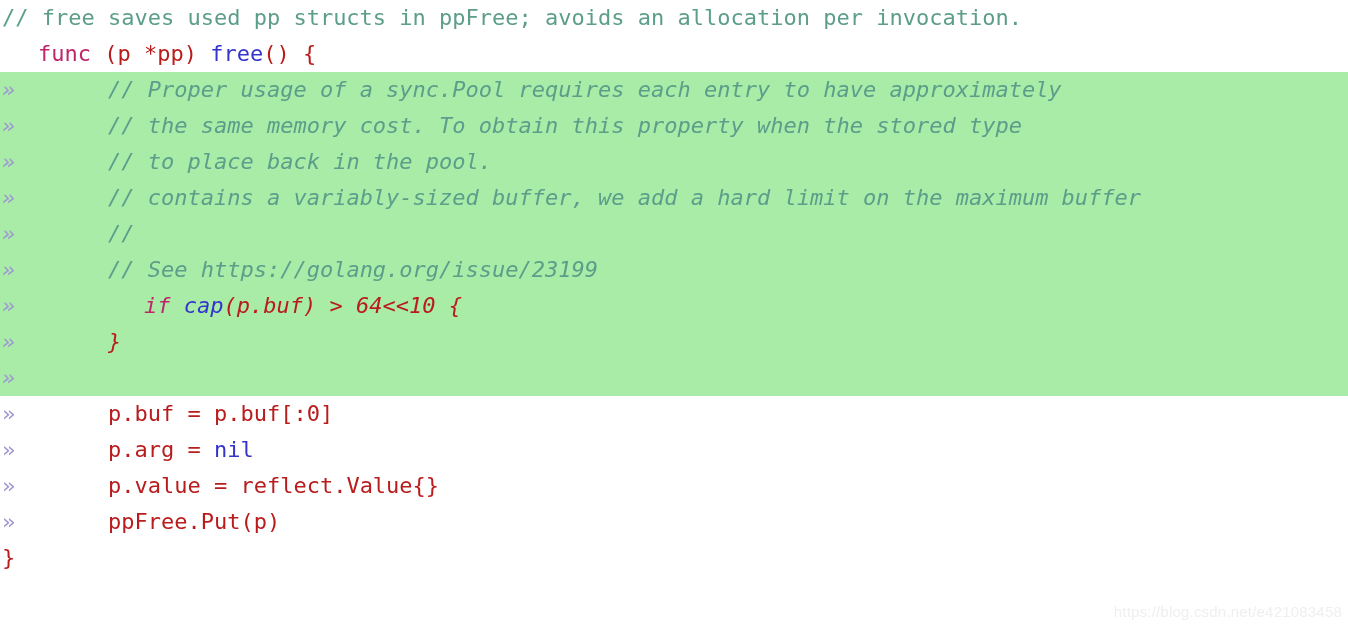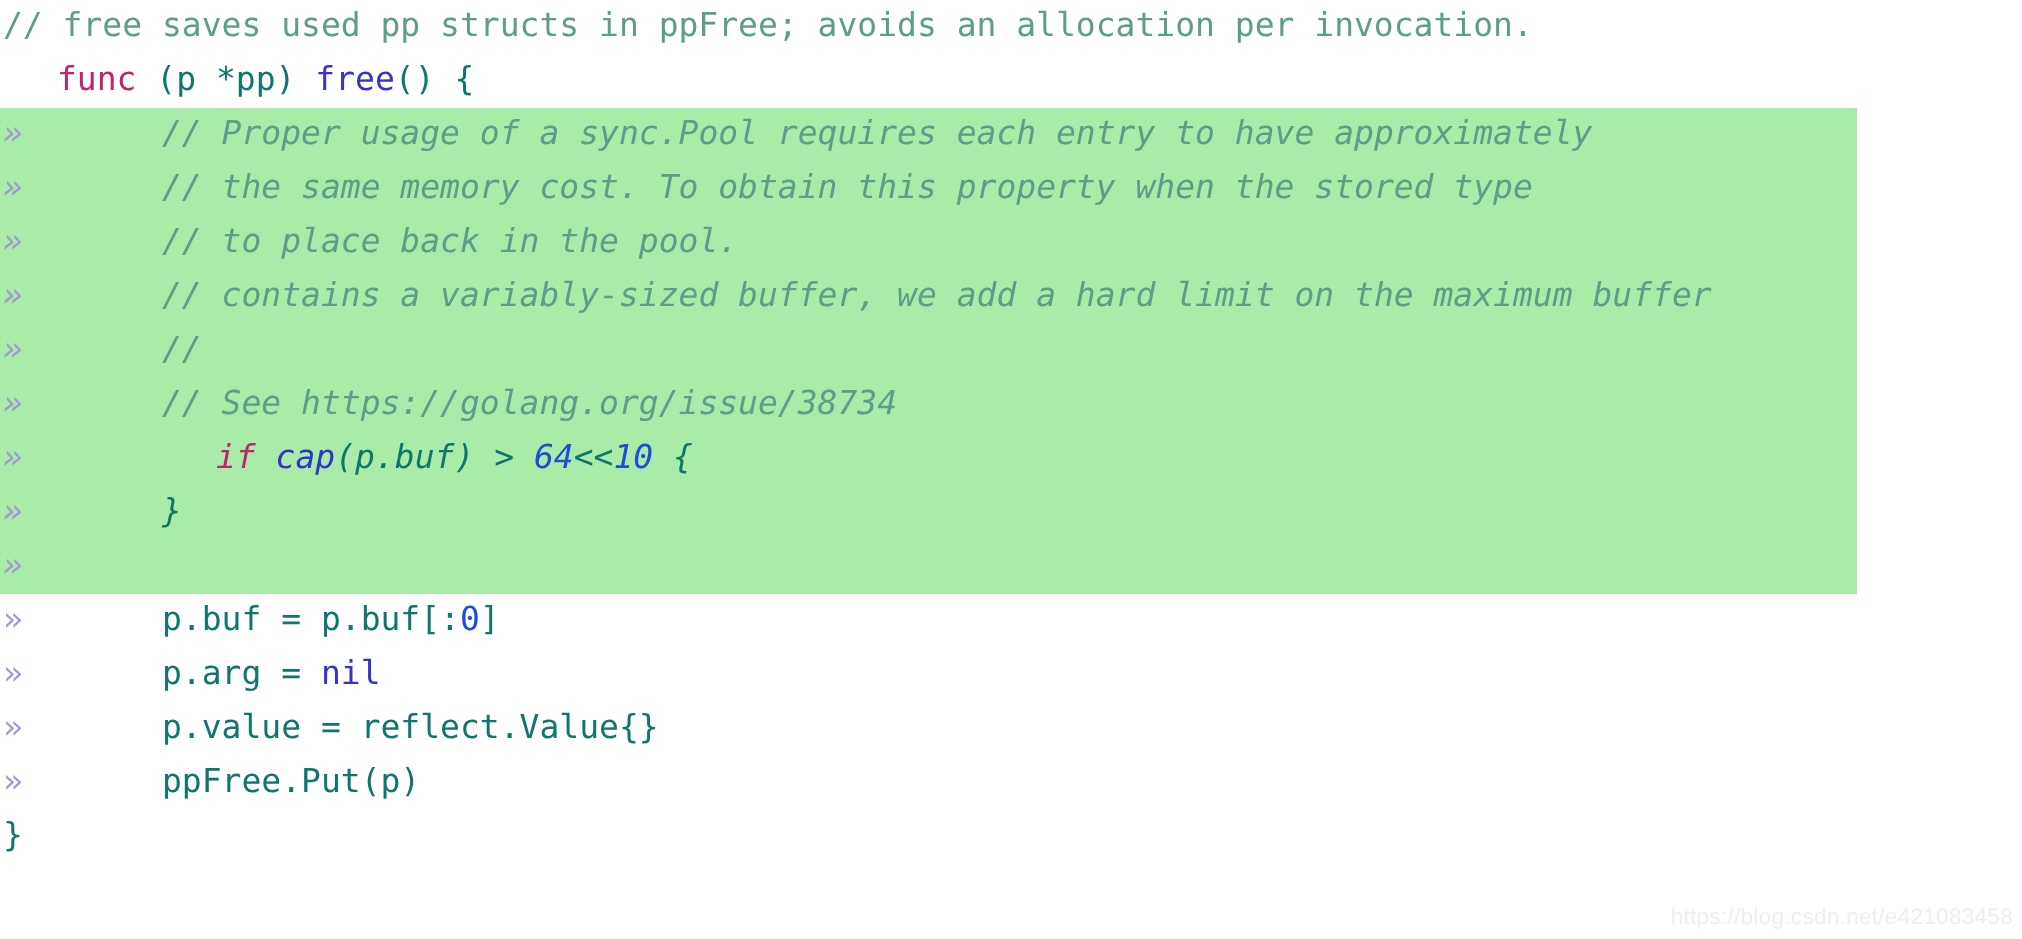--- a/index.html
+++ b/index.html
@@ -14,21 +14,21 @@
     background: #ffffff;
     overflow: hidden;
     font-family: "DejaVu Sans Mono", "Liberation Mono", monospace;
     font-size: 22px;
     line-height: 36px;
   }
   .code-area {
     position: absolute;
     left: 0;
     top: 0;
-    width: 1238px;
+    width: 1348px;
   }
   .line {
     position: relative;
     height: 36px;
     line-height: 36px;
     white-space: pre;
     color: #1c2340;
     letter-spacing: 0px;
   }
   .line.hl {
@@ -38,22 +38,22 @@
   .line-inner {
     position: relative;
     display: block;
     height: 36px;
     padding-left: 2px;
   }
   
   .c   { color: #5c9e8a; }   
   .kw  { color: #c0246b; margin-left: 36px; }   
   .bi  { color: #3434cc; }   
-  .num { color: #1d4ed8; }   
-  .id  { color: #0f766e; margin-top: 32px; }   
+  .num { color: #b91c1c; }   
+  .id  { color: #b91c1c; margin-top: 32px; }   
   .tab {
     color: #a09ad0;
   }
   .watermark {
     position: absolute;
     right: 6px;
     bottom: 4px;
     font-family: "Liberation Sans", sans-serif;
     font-size: 15px;
     line-height: 20px;
@@ -68,21 +68,21 @@
 
 <div id="screen">
   <div class="code-area">
       <div class="line"><span class="line-inner"><span class="c">// free saves used pp structs in ppFree; avoids an allocation per invocation.</span></span></div>
       <div class="line"><span class="line-inner"><span class="kw">func</span><span class="id"> (p *pp) </span><span class="bi">free</span><span class="id">() {</span></span></div>
       <div class="line hl"><span class="line-inner"><span class="tab">»       </span><span class="c">// Proper usage of a sync.Pool requires each entry to have approximately</span></span></div>
       <div class="line hl"><span class="line-inner"><span class="tab">»       </span><span class="c">// the same memory cost. To obtain this property when the stored type</span></span></div>
       <div class="line hl"><span class="line-inner"><span class="tab">»       </span><span class="c">// to place back in the pool.</span></span></div>
       <div class="line hl"><span class="line-inner"><span class="tab">»       </span><span class="c">// contains a variably-sized buffer, we add a hard limit on the maximum buffer</span></span></div>
       <div class="line hl"><span class="line-inner"><span class="tab">»       </span><span class="c">//</span></span></div>
-      <div class="line hl"><span class="line-inner"><span class="tab">»       </span><span class="c">// See https://golang.org/issue/38734</span></span></div>
+      <div class="line hl"><span class="line-inner"><span class="tab">»       </span><span class="c">// See https://golang.org/issue/23199</span></span></div>
       <div class="line hl"><span class="line-inner"><span class="tab">»       </span><span class="kw">if</span><span class="id"> </span><span class="bi">cap</span><span class="id">(p.buf) &gt; </span><span class="num">64</span><span class="id">&lt;&lt;</span><span class="num">10</span><span class="id"> {</span></span></div>
       <div class="line hl"><span class="line-inner"><span class="tab">»       </span><span class="id">}</span></span></div>
       <div class="line hl"><span class="line-inner"><span class="tab">»       </span></span></div>
       <div class="line"><span class="line-inner"><span class="tab">»       </span><span class="id">p.buf = p.buf[:</span><span class="num">0</span><span class="id">]</span></span></div>
       <div class="line"><span class="line-inner"><span class="tab">»       </span><span class="id">p.arg = </span><span class="bi">nil</span></span></div>
       <div class="line"><span class="line-inner"><span class="tab">»       </span><span class="id">p.value = reflect.Value{}</span></span></div>
       <div class="line"><span class="line-inner"><span class="tab">»       </span><span class="id">ppFree.Put(p)</span></span></div>
       <div class="line"><span class="line-inner"><span class="id">}</span></span></div>
     </div>
   <div class="watermark">https://blog.csdn.net/e421083458</div>

